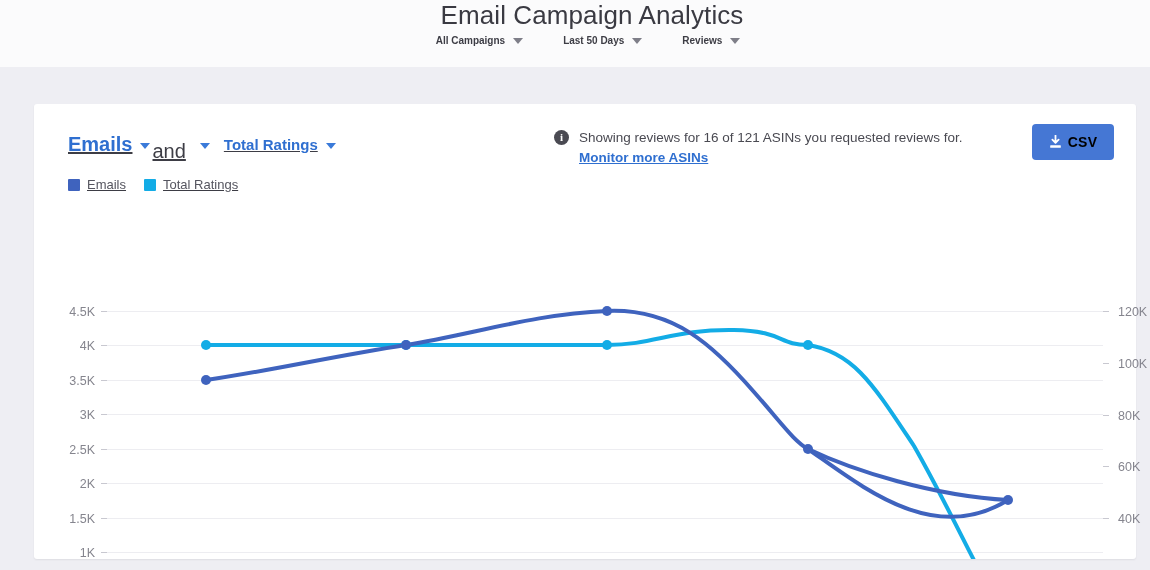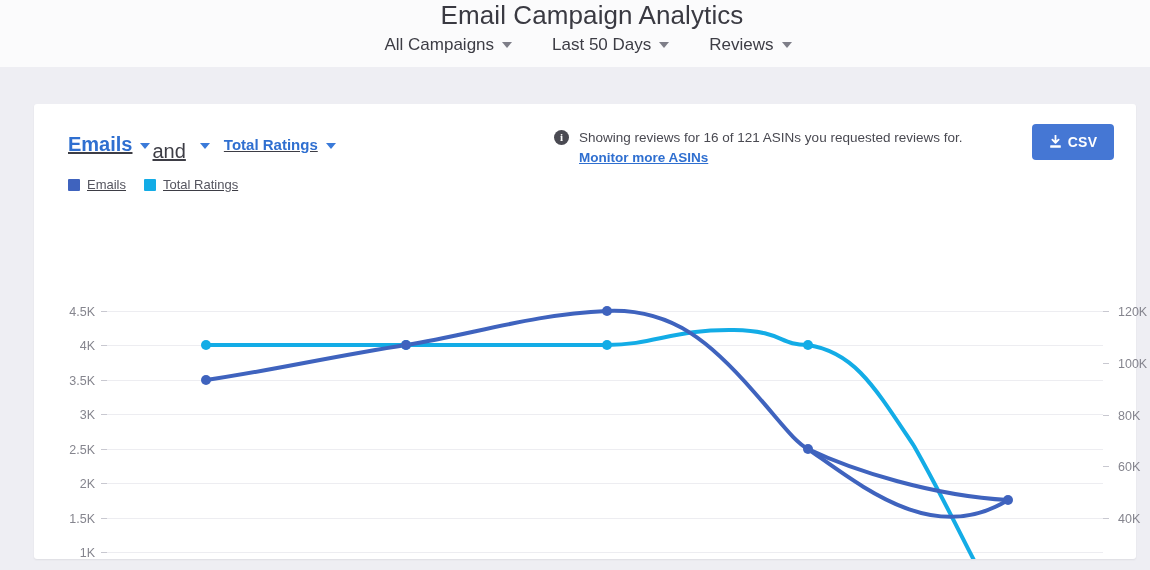--- a/index.html
+++ b/index.html
@@ -31,22 +31,22 @@
   }
   .header-filters {
     display: flex;
     align-items: center;
     margin-left: 32px;
     padding-top: 4px;
   }
   .filter-drop {
     display: flex;
     align-items: center;
-    font-size: 17px;
-    font-weight: normal;
+    font-size: 10px;
+    font-weight: bold;
     color: #3d3d45;
     margin-right: 40px;
     cursor: pointer;
     white-space: nowrap;
   }
   .caret {
     display: inline-block;
     width: 0; height: 0;
     border-left: 5px solid transparent;
     border-right: 5px solid transparent;
@@ -147,21 +147,21 @@
     text-align: center;
   }
 
   .csv-btn {
     position: absolute;
     right: 22px; top: 20px;
     width: 82px; height: 36px;
     background: #4577d4;
     border: none;
     border-radius: 4px;
-    color: #ffffff;
+    color: #000000;
     font-size: 14px;
     font-weight: bold;
     font-family: "Liberation Sans", sans-serif;
     display: flex;
     align-items: center;
     justify-content: center;
     cursor: pointer;
     letter-spacing: .3px;
   }
   .csv-btn svg { margin-right: 6px; }

